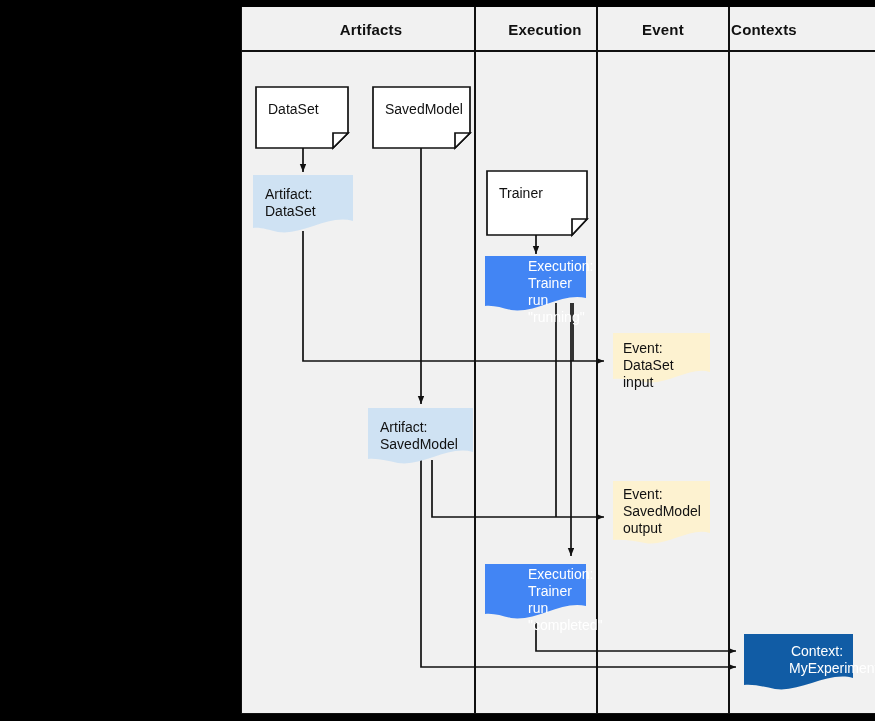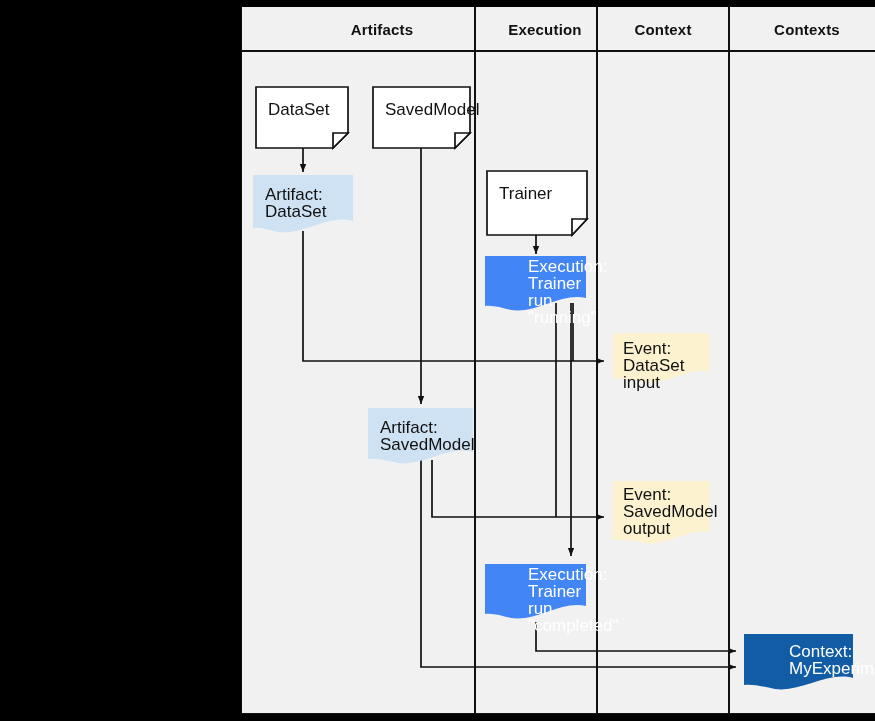--- a/index.html
+++ b/index.html
@@ -5,39 +5,39 @@
   html,body{margin:0;padding:0;background:#000;}
   body{width:875px;height:721px;font-family:"Liberation Sans",sans-serif;overflow:hidden;}
 
   #canvas{position:absolute;left:241px;top:7px;width:634px;height:707px;background:#f1f1f1;}
   #svgroot{position:absolute;left:0;top:0;width:875px;height:721px;}
 
   .colhdr{position:absolute;top:7px;height:44px;display:flex;align-items:center;justify-content:center;
           font-size:15px;font-weight:bold;color:#111;letter-spacing:.2px;}
 
   .node{position:absolute;box-sizing:border-box;}
-  .nodetext{position:absolute;left:12px;top:11px;right:8px;font-size:17px;line-height:17px;color:#111;white-space:pre-line;}
+  .nodetext{position:absolute;left:12px;top:11px;right:8px;font-size:14px;line-height:17px;color:#111;white-space:pre-line;}
   .nodetext.w{color:#fff;margin-left:33px;}
   .doc .nodetext{top:14px;}
 </style>
 </head>
 <body>
 
 <div id="canvas"></div>
 
-<div class="colhdr" style="left:241px;width:260px;padding-left:11px;">
+<div class="colhdr" style="left:241px;width:260px;">
   <span>Artifacts</span>
 </div>
 <div class="colhdr" style="left:475px;width:140px;">
   <span>Execution</span>
 </div>
 <div class="colhdr" style="left:597px;width:132px;">
-  <span>Context</span>
+  <span>Event</span>
 </div>
-<div class="colhdr" style="left:696px;width:136px;margin-left:43px;">
+<div class="colhdr" style="left:696px;width:136px;">
   <span>Contexts</span>
 </div>
 
 <svg id="svgroot" viewBox="0 0 875 721">
   <defs>
     <marker id="arw" markerWidth="9" markerHeight="9" refX="8" refY="3.2" orient="auto" markerUnits="userSpaceOnUse">
       <path d="M0,0 L8,3.2 L0,6.4 z" fill="#111"></path>
     </marker>
 
     <clipPath id="wave-w180-h66" clipPathUnits="userSpaceOnUse">

